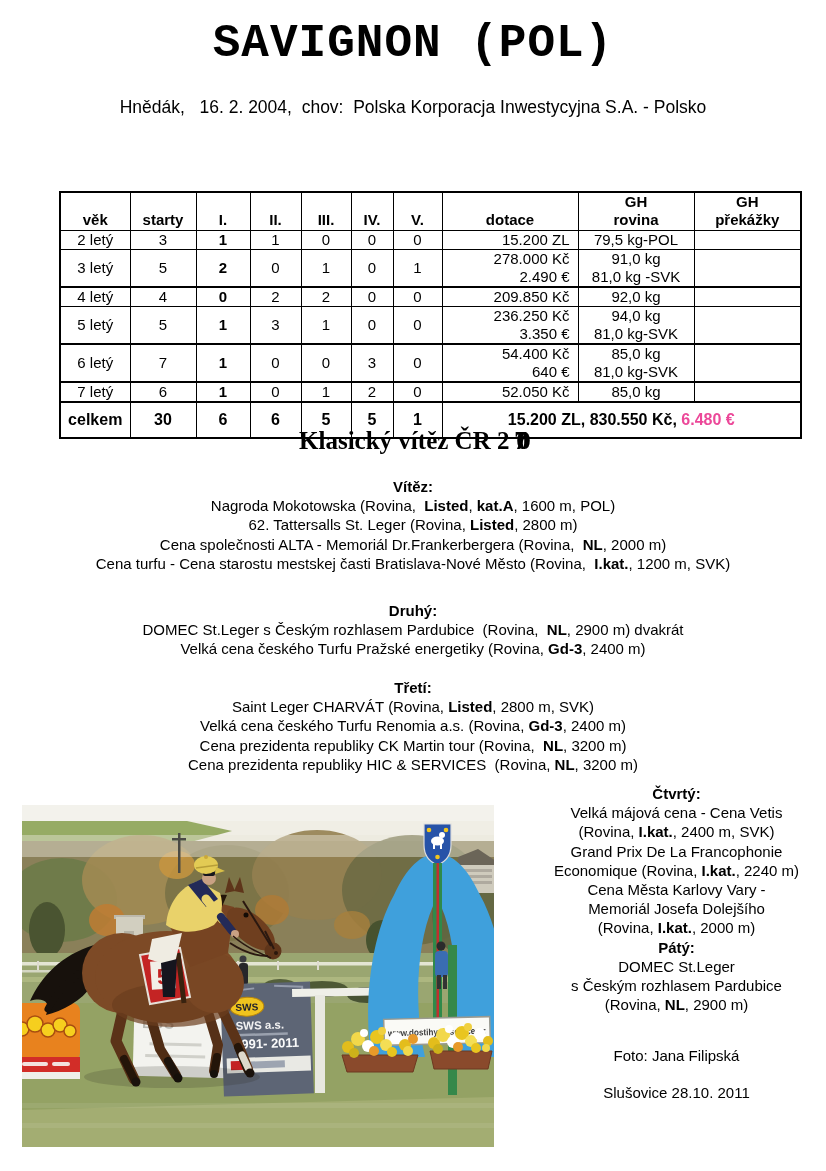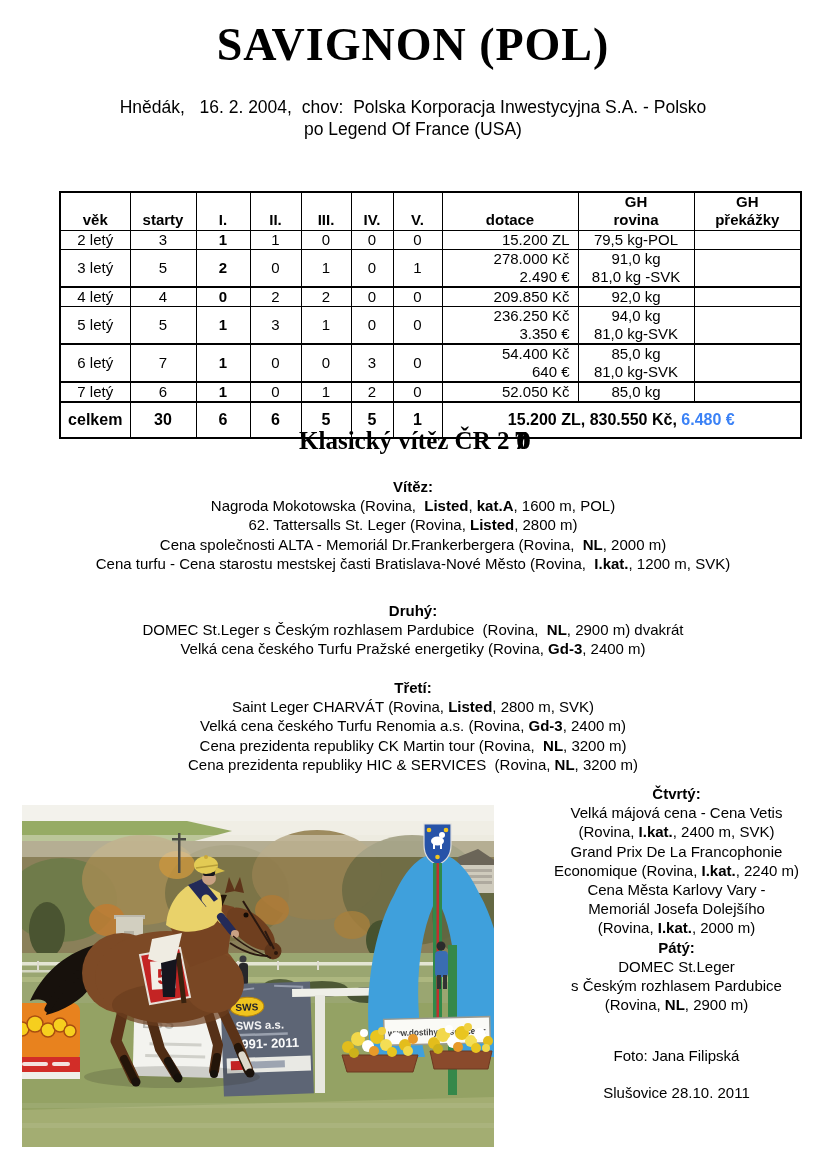--- a/index.html
+++ b/index.html
@@ -2,33 +2,33 @@
 <html lang="cs"><head>
 <meta charset="utf-8">
 <style>
   html,body{margin:0;padding:0;}
   body{
     position:relative;width:826px;height:1171px;background:#fff;color:#000;
     font-family:"Liberation Sans","DejaVu Sans",sans-serif;overflow:hidden;
   }
   .abs{position:absolute;}
   #title{top:18px;left:0;right:0;text-align:center;
-    font-family:Liberation Serif, serif;font-weight:700;font-size:46px;letter-spacing:1px;}
+    font-family:Liberation Mono, monospace;font-weight:700;font-size:46px;letter-spacing:1px;}
   #subtitle{top:96px;left:0;right:0;text-align:center;font-size:17.5px;line-height:22px;}
   #subtitle div{white-space:pre-wrap;}
   
   #rectable{position:absolute;top:191px;left:59px;width:741px;border-collapse:collapse;
     table-layout:fixed;font-size:15px;border:2px solid #000;}
   #rectable th,#rectable td{border:1px solid #000;padding:0 4px;line-height:18px;text-align:center;}
   #rectable th{white-space:pre-line;vertical-align:bottom;padding-bottom:1px;font-size:15px;}
   #rectable td.dot{text-align:right;white-space:pre-line;padding-right:8px;}
   #rectable td.gh{white-space:pre-line;}
   #rectable tr.thick td{border-top:2px solid #000;}
   #rectable tbody.total td{border-top:2px solid #000;font-weight:700;font-size:16px;padding:8px 4px;}
-  .gray{color:#3b82f6;}
+  .gray{color:#ec4899;}
   .b{font-weight:700;}
   #classic{top:427px;left:0;right:0;text-align:center;
     font-family:"Liberation Serif","DejaVu Serif",serif;font-weight:700;font-size:25px;}
   .squish{display:inline-block;width:0.7em;white-space:nowrap;letter-spacing:-0.58em;overflow:visible;}
   .sec{position:absolute;left:0;width:100%;text-align:center;font-size:15px;line-height:19.2px;}
   .sec-title{font-weight:700;}
   .tline{white-space:pre-wrap;}
   #sec-vitez{top:477px;} #sec-druhy{top:601px;} #sec-treti{top:678px;}
   #rightcol{position:absolute;top:784px;left:527px;width:299px;text-align:center;font-size:15px;line-height:19.2px;}
   #sec-paty{margin-top:0;}
@@ -38,21 +38,20 @@
   #photo svg{display:block;}
   #photo text{font-family:"Liberation Sans","DejaVu Sans",sans-serif;}
 </style>
 </head>
 <body>
 
 <div id="title" class="abs">SAVIGNON (POL)</div>
 
 <div id="subtitle" class="abs">
   <div>Hnědák,   16. 2. 2004,  chov:  Polska Korporacja Inwestycyjna S.A. - Polsko</div>
-  <div>po Legend Of France (USA)</div>
 </div>
 
 <table id="rectable">
   <colgroup>
     <col style="width:70px">
       <col style="width:66px">
       <col style="width:54px">
       <col style="width:51px">
     <col style="width:50px">
       <col style="width:42px">

